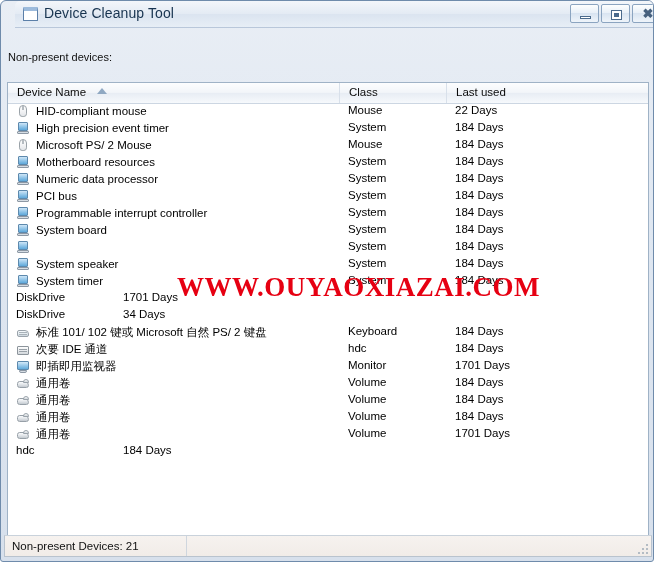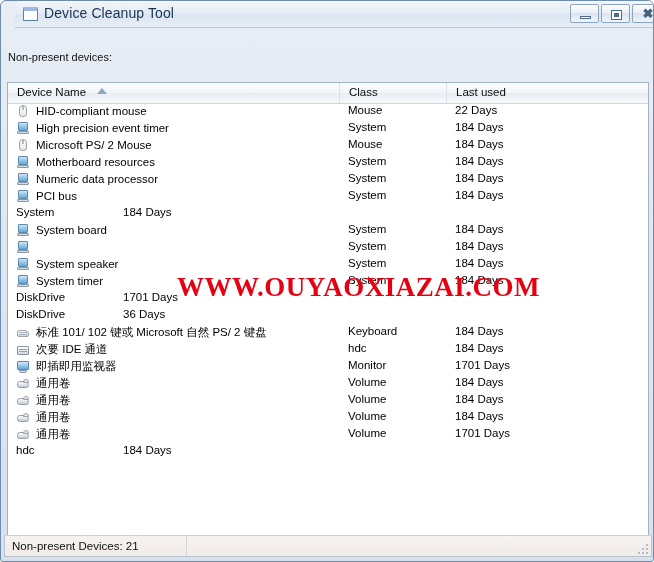--- a/index.html
+++ b/index.html
@@ -458,20 +458,24 @@
         </div>
         <div class="row">
           <div class="cell c-name">
             <span class="ico system"></span>
             <span class="dev-label">PCI bus</span>
           </div>
           <div class="cell c-class">System</div>
           <div class="cell c-last">184 Days</div>
         </div>
         <div class="row">
+          <div class="cell c-name">
+            <span class="ico system"></span>
+            <span class="dev-label">Programmable interrupt controller</span>
+          </div>
           <div class="cell c-class">System</div>
           <div class="cell c-last">184 Days</div>
         </div>
         <div class="row">
           <div class="cell c-name">
             <span class="ico system"></span>
             <span class="dev-label">System board</span>
           </div>
           <div class="cell c-class">System</div>
           <div class="cell c-last">184 Days</div>
@@ -498,21 +502,21 @@
           </div>
           <div class="cell c-class">System</div>
           <div class="cell c-last">184 Days</div>
         </div>
         <div class="row">
           <div class="cell c-class">DiskDrive</div>
           <div class="cell c-last">1701 Days</div>
         </div>
         <div class="row">
           <div class="cell c-class">DiskDrive</div>
-          <div class="cell c-last">36 Days</div>
+          <div class="cell c-last">34 Days</div>
         </div>
         <div class="row">
           <div class="cell c-name">
             <span class="ico keyboard"></span>
             <span class="dev-label">标准 101/ 102 键或 Microsoft 自然 PS/ 2 键盘</span>
           </div>
           <div class="cell c-class">Keyboard</div>
           <div class="cell c-last">184 Days</div>
         </div>
         <div class="row">

